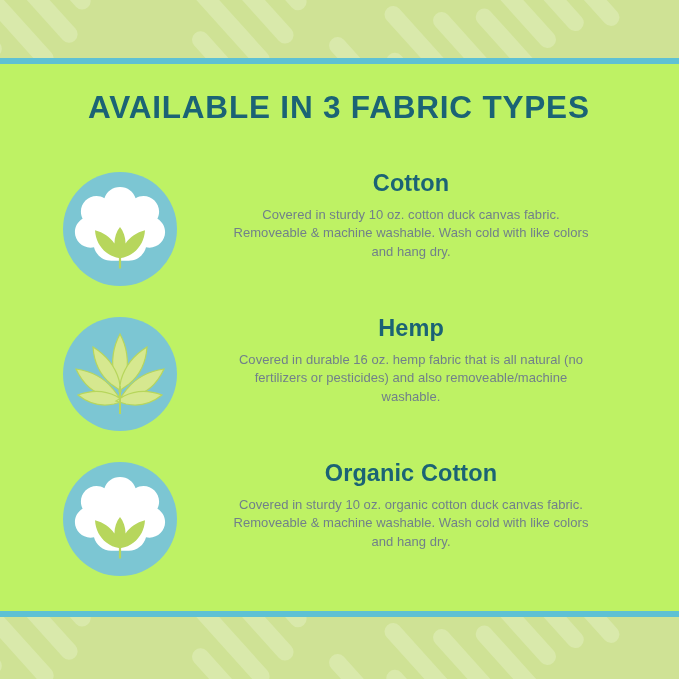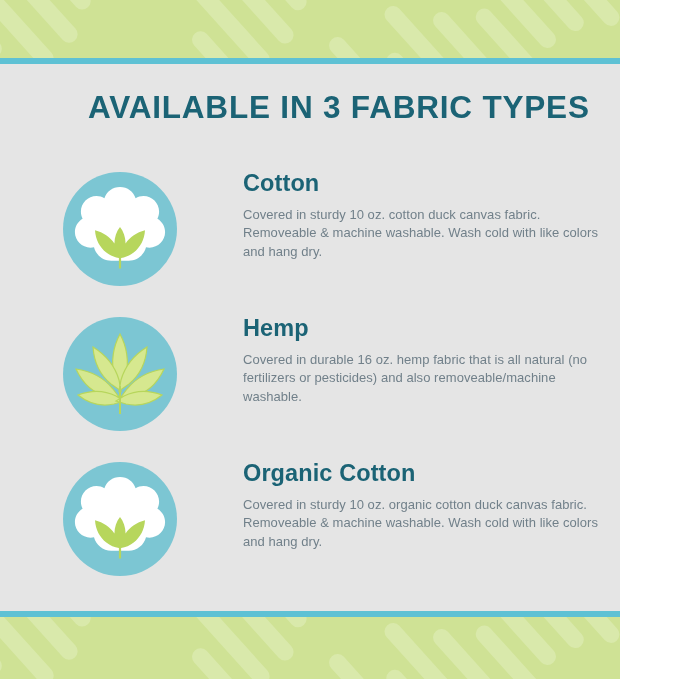--- a/index.html
+++ b/index.html
@@ -6,23 +6,23 @@
     margin: 0;
     padding: 0;
     background: #ffffff;
   }
   body {
     font-family: "Liberation Sans", sans-serif;
   }
 
   #page {
     position: relative;
-    width: 620px;
+    width: 679px;
     height: 679px;
-    background: #e5e5e5;
+    background: #bef264;
     overflow: hidden;
   }
 
   
   .band {
     position: absolute;
     left: 0;
     width: 679px;
     background-color: #cfe295;
     overflow: hidden;
@@ -73,23 +73,24 @@
   .feature-icon {
     position: absolute;
     left: 62px;
     top: 0;
     width: 116px;
     height: 116px;
   }
 
   .feature-body {
     position: absolute;
-    left: 243px;
+    left: 226px;
     top: 0;
     width: 370px;
+    text-align: center;
   }
 
   .feature-title {
     font-size: 23.5px;
     font-weight: bold;
     color: #1b6375;
     line-height: 1.1;
     margin: 0 0 9px 0;
     letter-spacing: 0.1px;
   }

